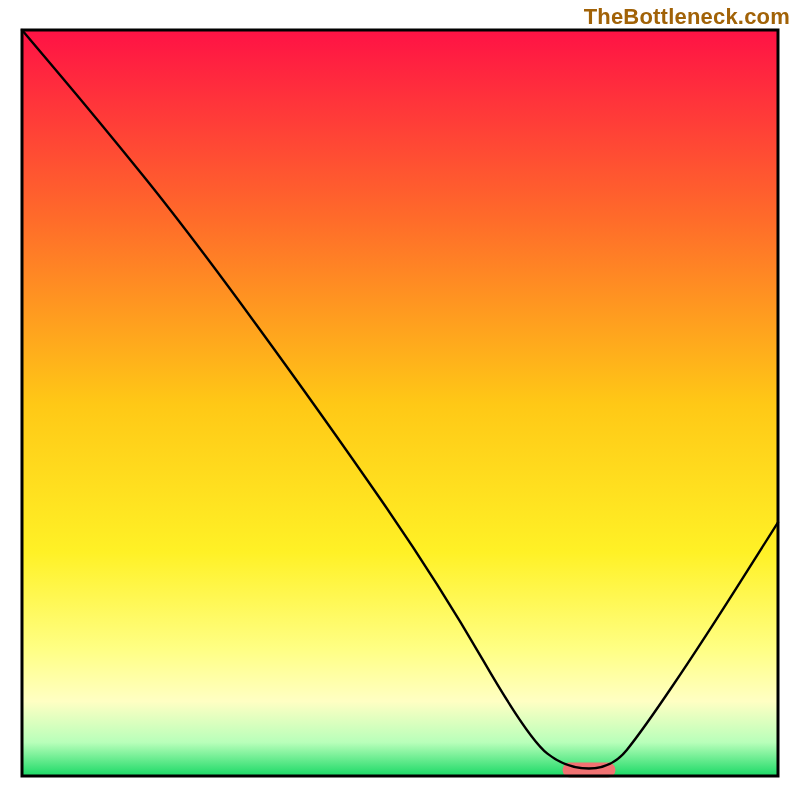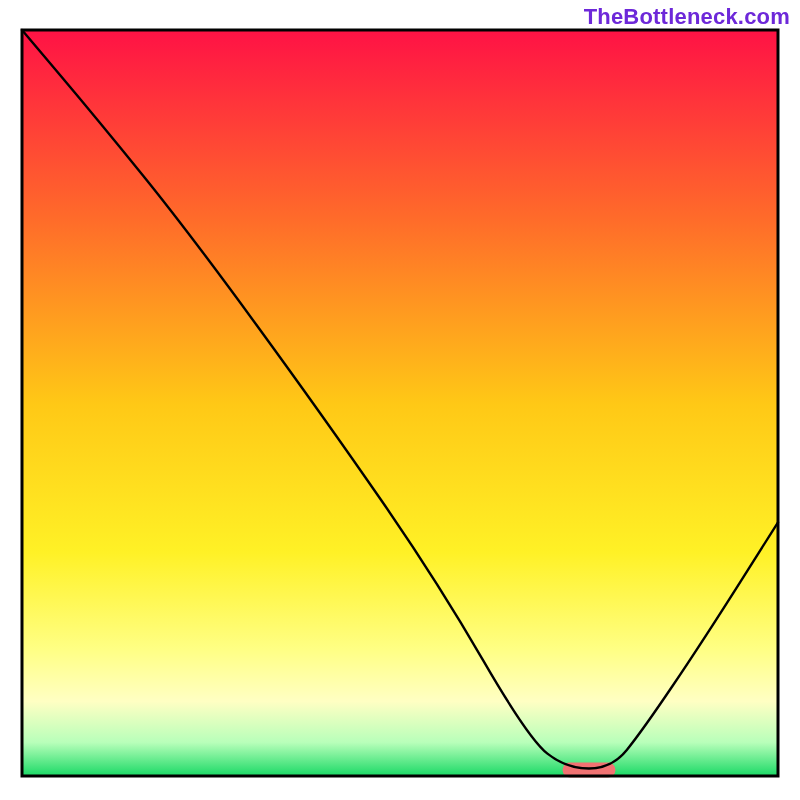--- a/index.html
+++ b/index.html
@@ -14,21 +14,21 @@
     position: relative;
     width: 800px;
     height: 800px;
   }
   .watermark {
     position: absolute;
     top: 4px;
     right: 10px;
     font-size: 22px;
     font-weight: bold;
-    color: #6d28d9;
+    color: #a16207;
     letter-spacing: 0.2px;
   }
   svg.chart {
     position: absolute;
     left: 0;
     top: 0;
   }
 </style>
 </head>
 <body>

